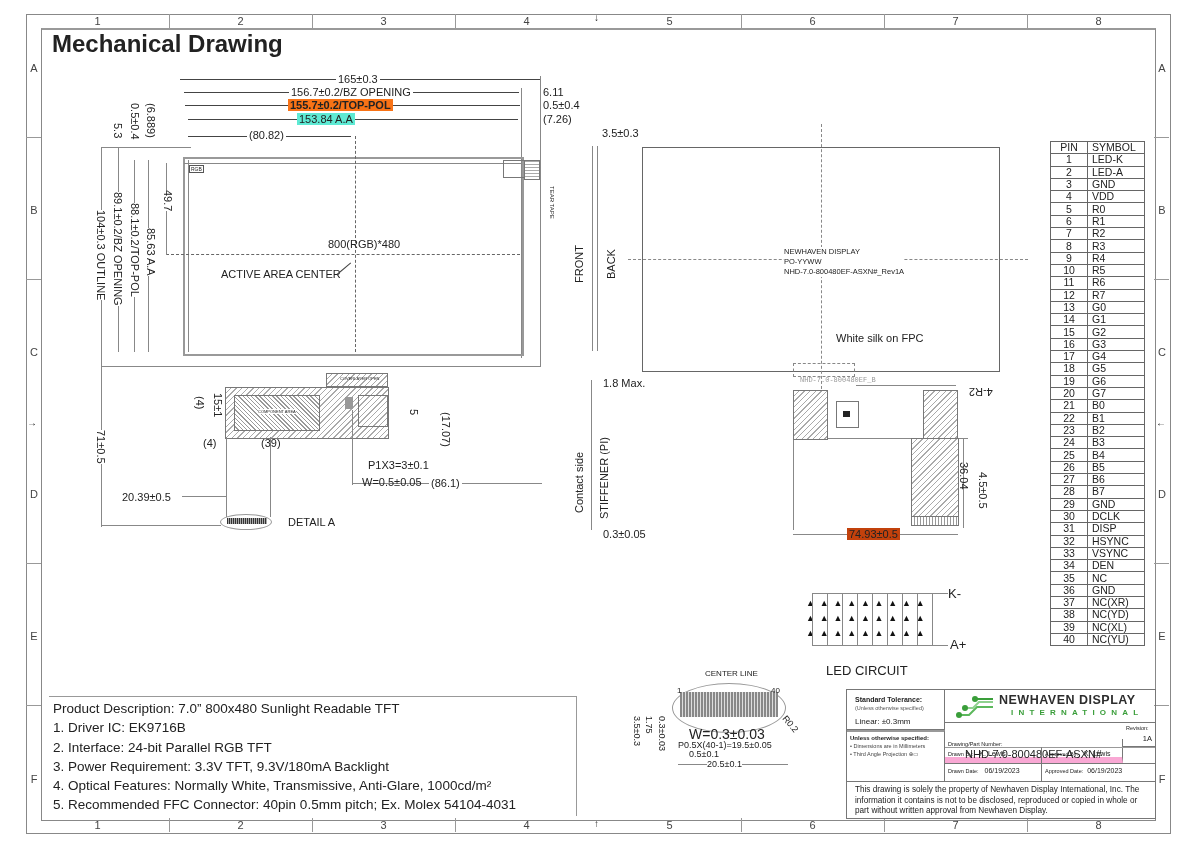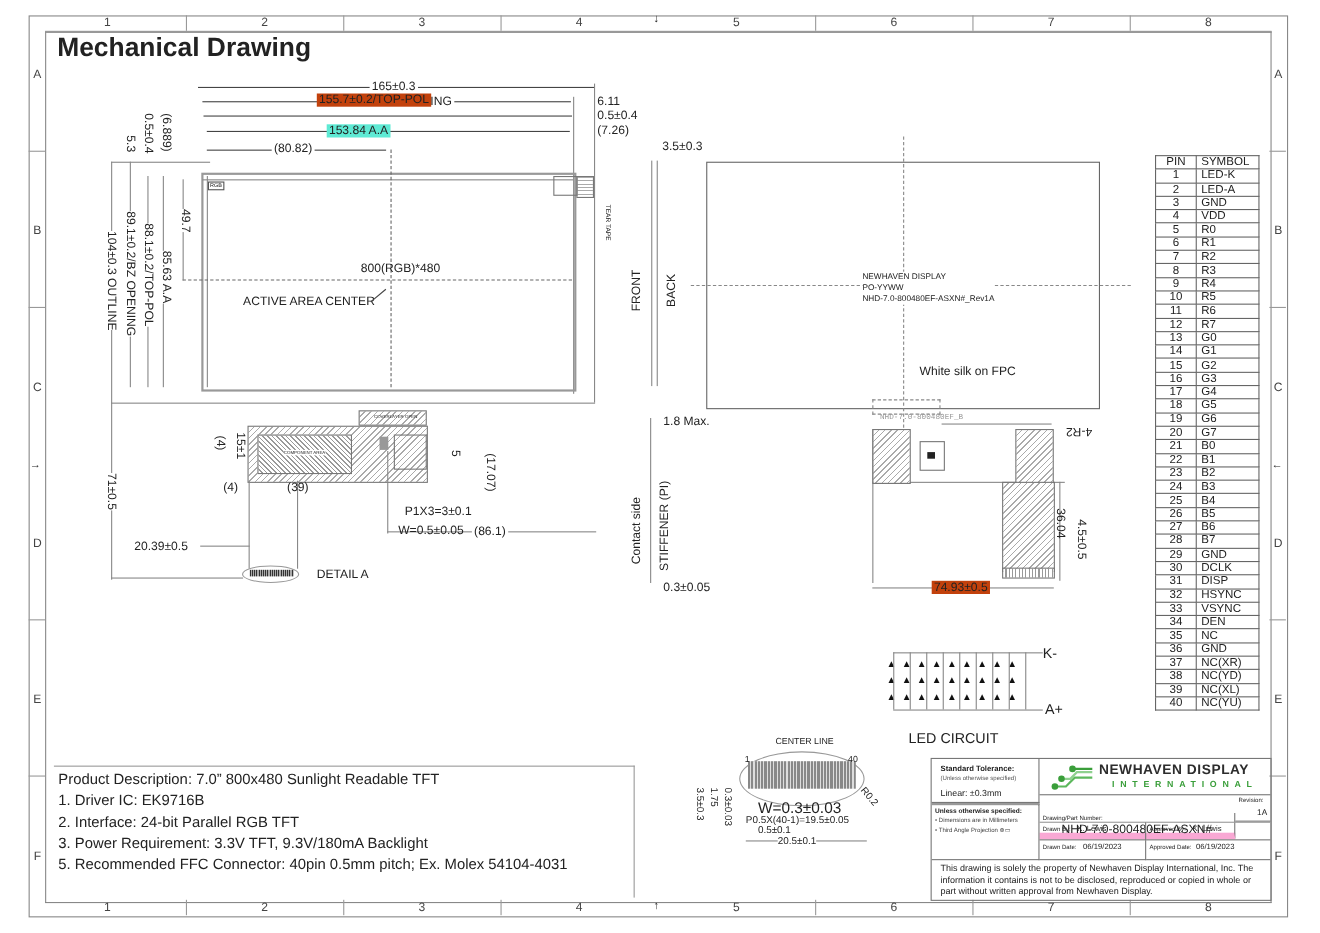--- a/index.html
+++ b/index.html
@@ -97,21 +97,21 @@
 
 <div class="title">Mechanical Drawing</div>
 
 <div>
 
   <div class="ln" style="left:180px;top:79px;width:360px;height:1px;"></div>
   <div class="dim" style="left:336px;top:73px;background:#fff;padding:0 2px;">165±0.3</div>
   <div class="ln" style="left:184px;top:92px;width:335px;height:1px;"></div>
   <div class="dim" style="left:289px;top:86px;background:#fff;padding:0 2px;">156.7±0.2/BZ OPENING</div>
   <div class="ln" style="left:185px;top:105px;width:335px;height:1px;"></div>
-  <div class="dim" style="left:288px;top:85px;background:#c2410c;padding:0 2px;">155.7±0.2/TOP-POL</div>
+  <div class="dim" style="left:288px;top:99px;background:#f97316;padding:0 2px;font-weight:bold;">155.7±0.2/TOP-POL</div>
   <div class="ln" style="left:188px;top:119px;width:330px;height:1px;"></div>
   <div class="dim" style="left:297px;top:113px;background:#5eead4;padding:0 2px;">153.84 A.A</div>
   <div class="ln" style="left:188px;top:136px;width:163px;height:1px;"></div>
   <div class="dim" style="left:247px;top:129px;background:#fff;padding:0 2px;">(80.82)</div>
 
   <div class="dim" style="left:543px;top:86px;">6.11</div>
   <div class="dim" style="left:543px;top:99px;">0.5±0.4</div>
   <div class="dim" style="left:543px;top:113px;">(7.26)</div>
   <div class="lnl" style="left:540px;top:76px;width:1px;height:290px;"></div>
   <div class="lnl" style="left:521px;top:88px;width:1px;height:270px;"></div>
@@ -418,20 +418,21 @@
   <div class="dim vt" style="left:668px;top:716px;font-size:9px;">0.3±0.03</div>
   <div class="dim vt" style="left:655px;top:716px;font-size:9px;">1.75</div>
   <div class="dim vt" style="left:643px;top:716px;font-size:9px;">3.5±0.3</div>
 </div>
 
 <div class="desc">
   <div>Product Description: 7.0”  800x480 Sunlight Readable TFT</div>
   <div>1. Driver IC: EK9716B</div>
   <div>2. Interface: 24-bit Parallel RGB TFT</div>
   <div>3. Power Requirement: 3.3V TFT, 9.3V/180mA Backlight</div>
+  <div>4. Optical Features: Normally White, Transmissive, Anti-Glare, 1000cd/m²</div>
   <div>5. Recommended FFC Connector: 40pin 0.5mm pitch; Ex. Molex 54104-4031</div>
 </div>
 
 <div class="tb">
   <div class="c" style="left:0;top:0;width:98px;height:40px;border-right:1px solid #777;border-bottom:1px solid #777;padding:6px 0 0 8px;">
     <div style="font-weight:bold;font-size:7px;">Standard Tolerance:</div>
     <div style="font-size:5.5px;color:#555;margin-top:2px;">(Unless otherwise specified)</div>
     <div style="font-size:8px;margin-top:6px;">Linear:   ±0.3mm</div>
   </div>
   <div class="c" style="left:98px;top:0;width:210px;height:33px;border-bottom:1px solid #777;">

